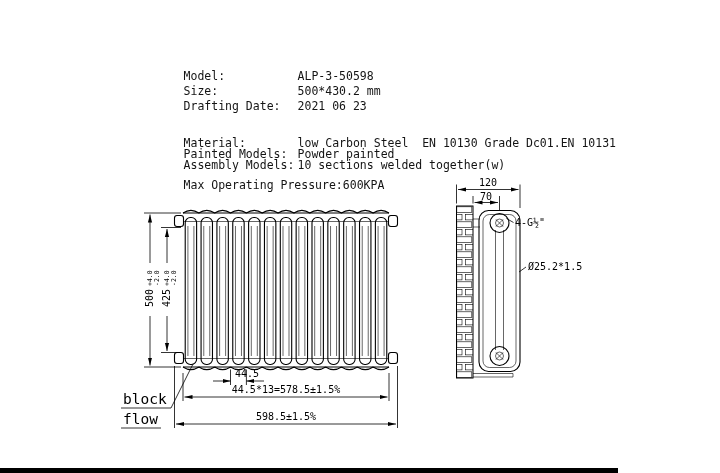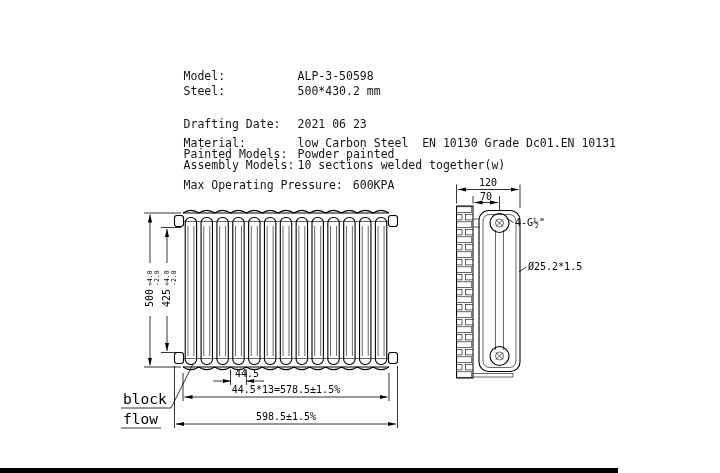--- a/index.html
+++ b/index.html
@@ -4,21 +4,21 @@
 <style>
   *{margin:0;padding:0;box-sizing:border-box}
   html,body{background:#fff}
   body{width:720px;height:473px;font-family:"DejaVu Sans Mono",monospace;color:#111}
   .sheet{position:relative;width:618px;height:473px;background:#fff;overflow:hidden}
 
   
   .specs{position:absolute;left:142px;top:52px;font-size:11.5px;line-height:14px;color:#141414}
   .spec-row{position:absolute;left:0;white-space:pre}
   .spec-label{display:inline-block;width:114px}
-  .spec-row.flow .spec-label{width:auto;margin-right:10px}
+  .spec-row.flow .spec-label{width:auto;}
 
   
   svg{position:absolute;left:0;top:0}
   .ln{fill:none;stroke:#000;stroke-width:1.1}
   .ln.thin{stroke-width:0.6}
   .dim line{stroke:#000;stroke-width:0.8;fill:none}
   line.dim{stroke:#000;stroke-width:0.8;fill:none}
   marker path{fill:#000;stroke:none}
   text{fill:#000}
   .dimtxt{font-family:"DejaVu Sans Mono",monospace;font-size:10px}
@@ -30,23 +30,23 @@
 </head>
 <body>
 
 <div class="sheet">
 
   <div class="specs">
     <div class="spec-row" style="top:3px">
       <span class="spec-label">Model:</span><span class="spec-value">ALP-3-50598</span>
     </div>
     <div class="spec-row" style="top:18px">
-      <span class="spec-label">Steel:</span><span class="spec-value">500*430.2 mm</span>
-    </div>
-    <div class="spec-row" style="top:51px">
+      <span class="spec-label">Size:</span><span class="spec-value">500*430.2 mm</span>
+    </div>
+    <div class="spec-row" style="top:33px">
       <span class="spec-label">Drafting Date:</span><span class="spec-value">2021 06 23</span>
     </div>
     <div class="spec-row" style="top:70px">
       <span class="spec-label">Material:</span><span class="spec-value">low Carbon Steel  EN 10130 Grade Dc01.EN 10131</span>
     </div>
     <div class="spec-row" style="top:81px">
       <span class="spec-label">Painted Models:</span><span class="spec-value">Powder painted</span>
     </div>
     <div class="spec-row" style="top:92px">
       <span class="spec-label">Assembly Models:</span><span class="spec-value">10 sections welded together(w)</span>

